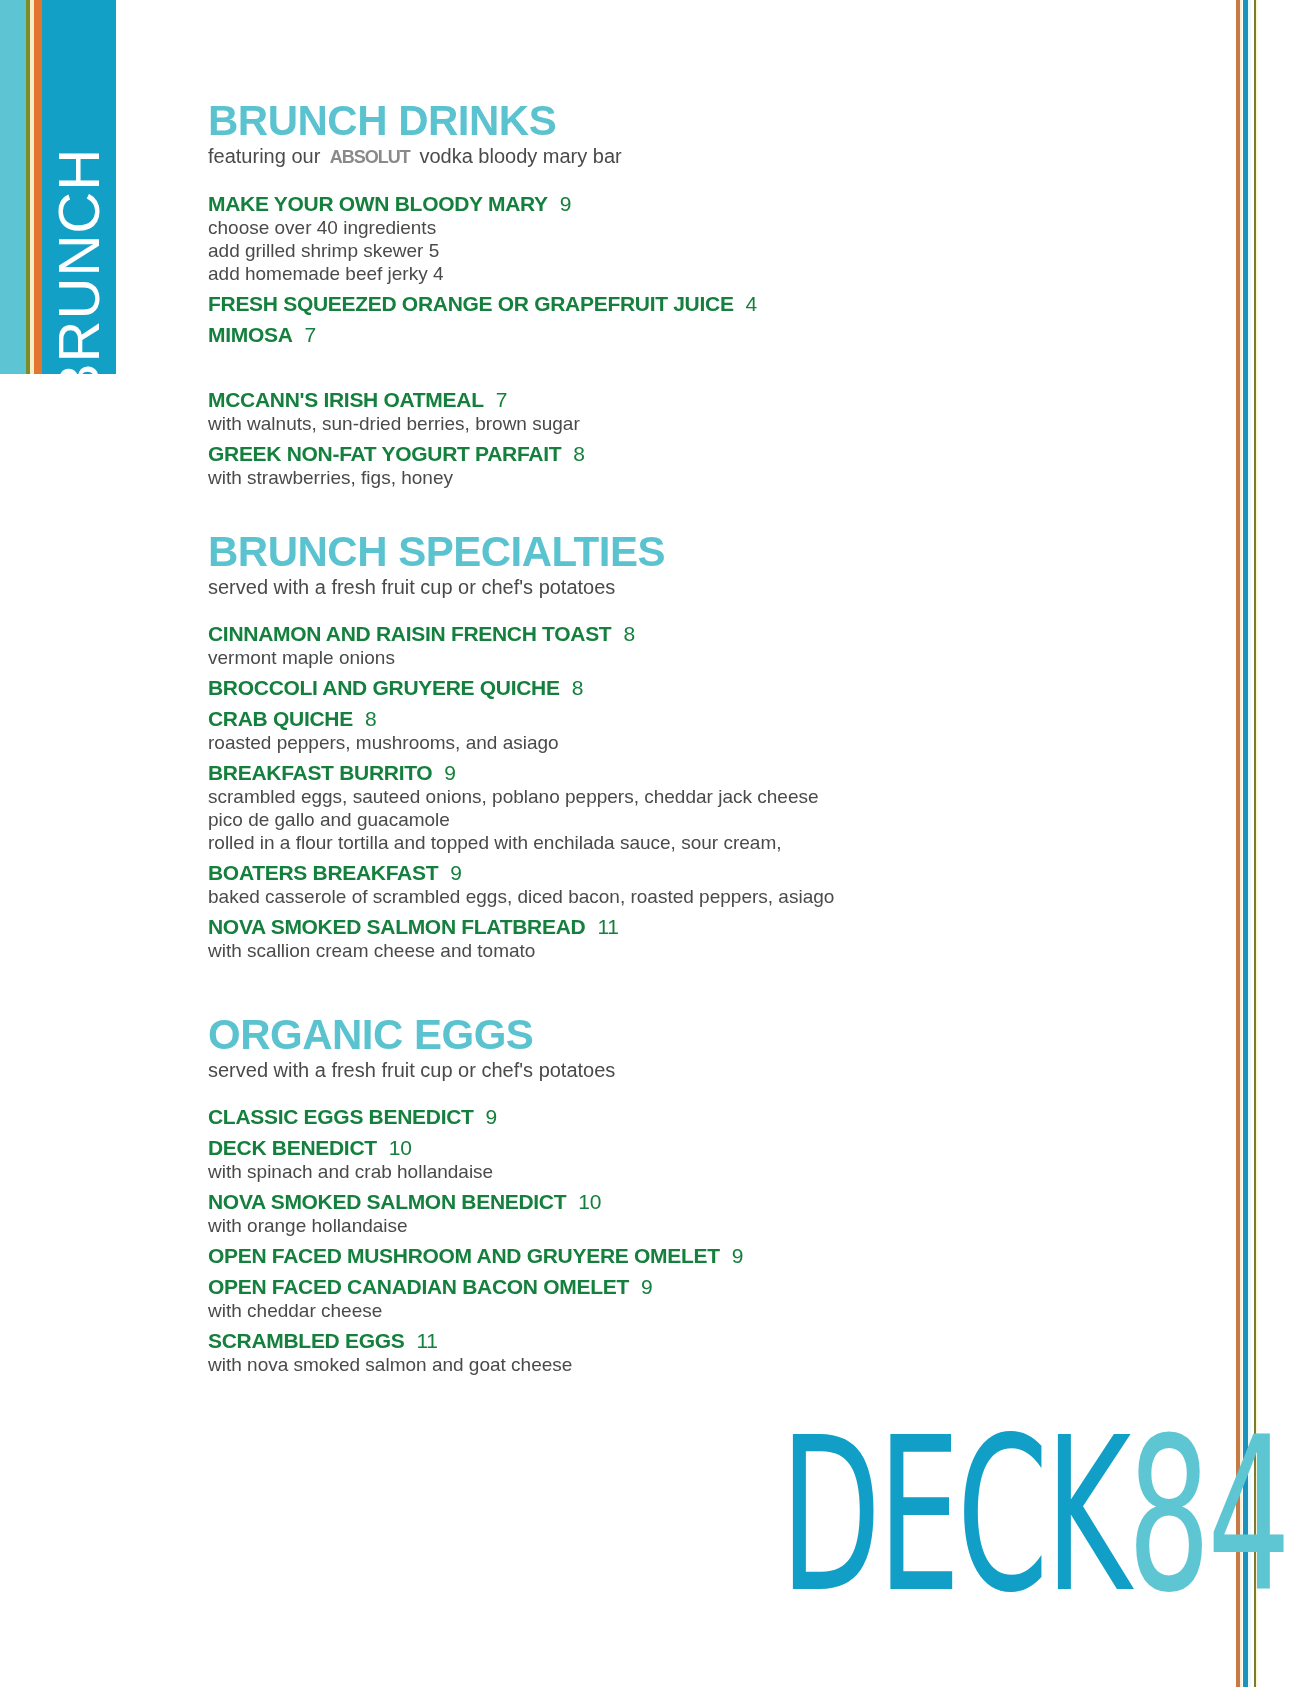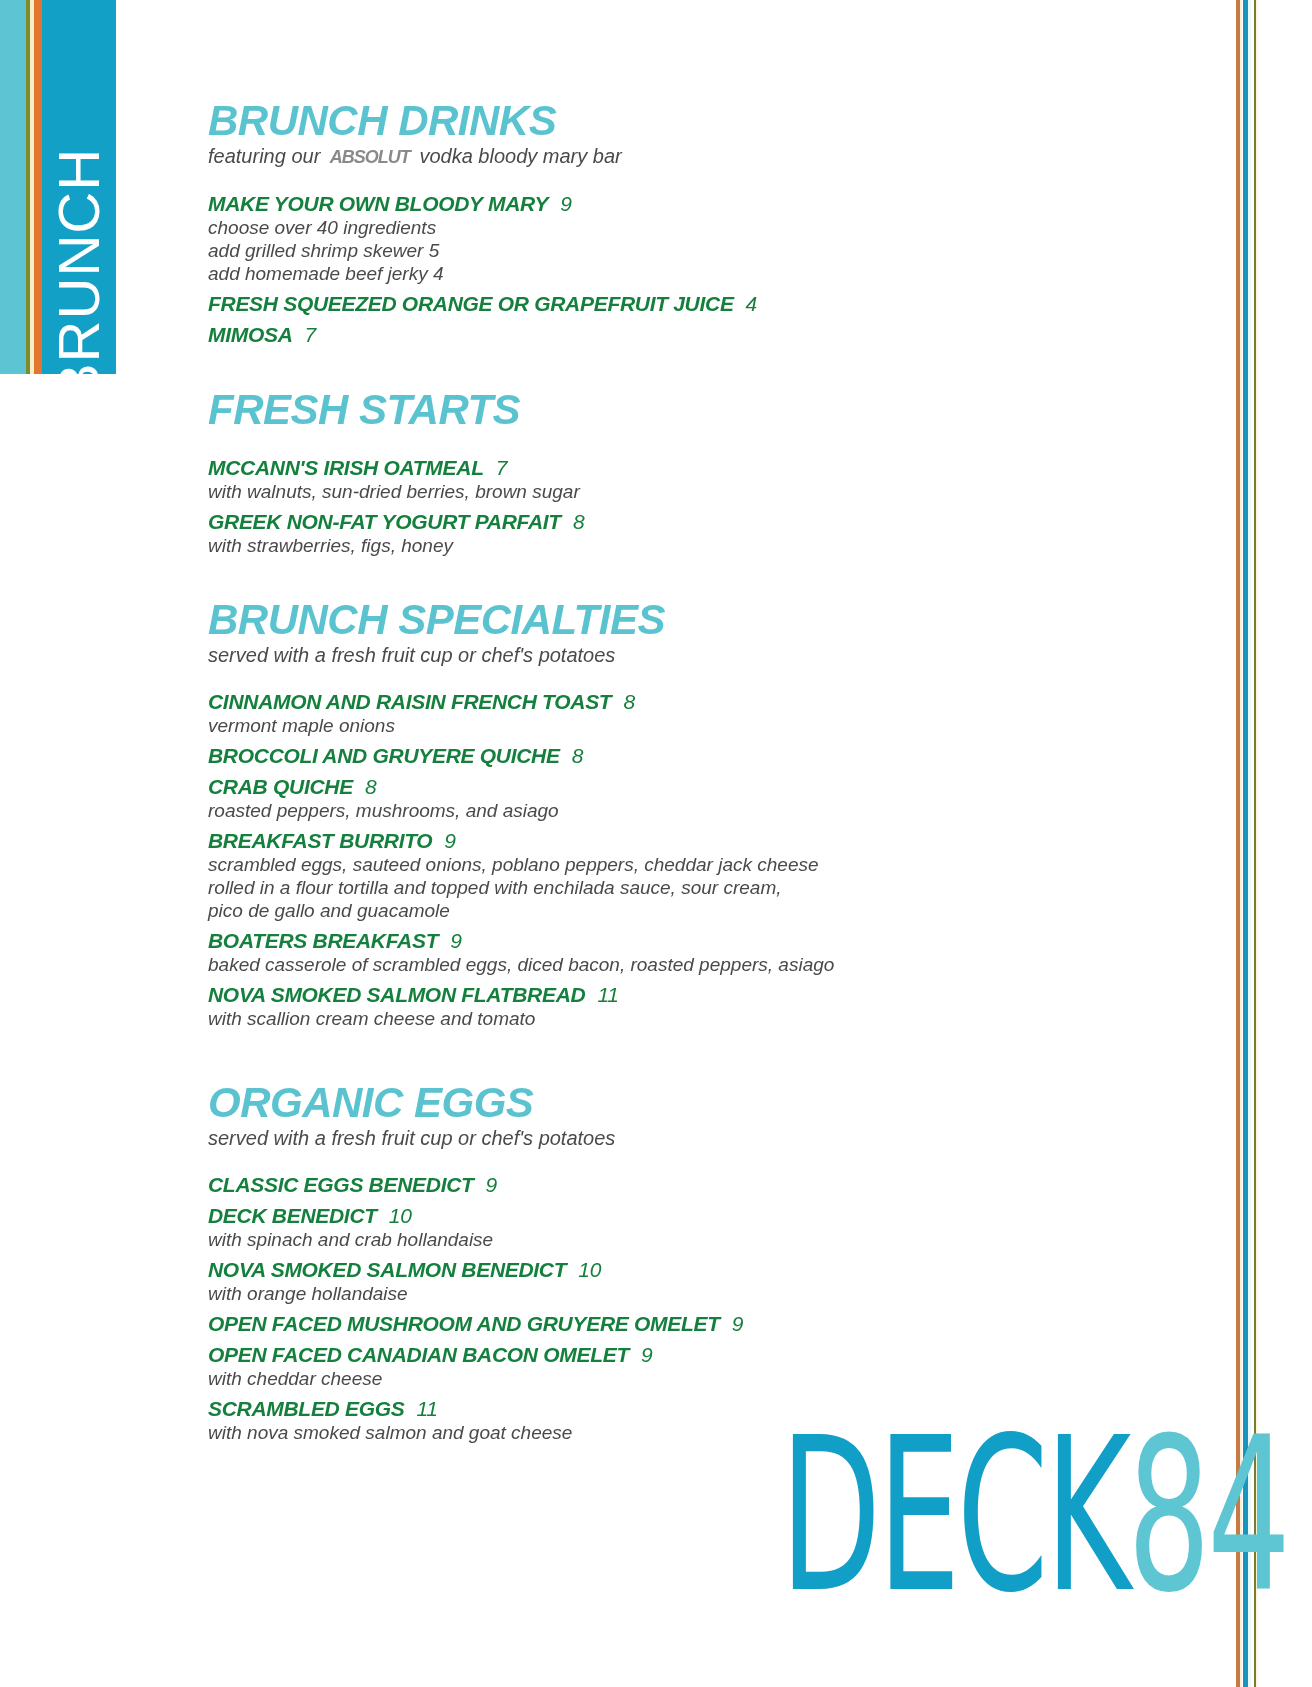--- a/index.html
+++ b/index.html
@@ -25,21 +25,21 @@
   
   .rstripe { position: absolute; top: 0; height: 1687px; }
   .r1 { left: 1236px; width: 4px; background: #c87a46; }
   .r2 { left: 1240px; width: 2px; background: #f8f1d8; }
   .r3 { left: 1243px; width: 5px; background: #1a94bc; }
   .r4 { left: 1248px; width: 3px; background: #eafafc; }
   .r5 { left: 1254px; width: 2px; background: #7c7a2e; }
   .r6 { left: 1256px; width: 2px; background: #fbf8dc; }
 
   .content { position: absolute; left: 208px; top: 98px; width: 960px; }
-  .section { margin-bottom: 0; font-style: italic; }
+  .section { margin-bottom: 0; }
   .sec-title {
     color: #5bc3cf; font-size: 42px; font-weight: bold; letter-spacing: -0.5px;
     line-height: 46px; margin: 0;
   }
   .sec-sub { font-size: 20px; line-height: 24px; color: #4a4a4c; margin: 0 0 22px 0; }
   .item { margin-bottom: 6px; }
   .item-name { font-size: 21px; font-weight: bold; color: #15803d; line-height: 25px; letter-spacing: -0.3px; }
   .price { font-weight: normal; margin-left: 12px; }
   .desc { font-size: 19px; line-height: 23px; color: #4a4a4c; }
   .absolut {
@@ -94,21 +94,20 @@
       <div class="item-name"><span>FRESH SQUEEZED ORANGE OR GRAPEFRUIT JUICE</span><span class="price">4</span></div>
     </div>
     <div class="item">
       <div class="item-name"><span>MIMOSA</span><span class="price">7</span></div>
     </div>
   </div>
 
   <div class="gap-sec"></div>
 
   <div class="section">
-    <h2 class="sec-title" style="margin-bottom:22px;">FRESH STARTS</h2>
     <div class="item">
       <div class="item-name"><span>MCCANN'S IRISH OATMEAL</span><span class="price">7</span></div>
       <div class="desc">with walnuts, sun-dried berries, brown sugar</div>
     </div>
     <div class="item">
       <div class="item-name"><span>GREEK NON-FAT YOGURT PARFAIT</span><span class="price">8</span></div>
       <div class="desc">with strawberries, figs, honey</div>
     </div>
   </div>
 
@@ -124,22 +123,22 @@
     <div class="item">
       <div class="item-name"><span>BROCCOLI AND GRUYERE QUICHE</span><span class="price">8</span></div>
     </div>
     <div class="item">
       <div class="item-name"><span>CRAB QUICHE</span><span class="price">8</span></div>
       <div class="desc">roasted peppers, mushrooms, and asiago</div>
     </div>
     <div class="item">
       <div class="item-name"><span>BREAKFAST BURRITO</span><span class="price">9</span></div>
       <div class="desc">scrambled eggs, sauteed onions, poblano peppers, cheddar jack cheese</div>
+      <div class="desc">pico de gallo and guacamole</div>
       <div class="desc">rolled in a flour tortilla and topped with enchilada sauce, sour cream,</div>
-      <div class="desc">pico de gallo and guacamole</div>
     </div>
     <div class="item">
       <div class="item-name"><span>BOATERS BREAKFAST</span><span class="price">9</span></div>
       <div class="desc">baked casserole of scrambled eggs, diced bacon, roasted peppers, asiago</div>
     </div>
     <div class="item">
       <div class="item-name"><span>NOVA SMOKED SALMON FLATBREAD</span><span class="price">11</span></div>
       <div class="desc">with scallion cream cheese and tomato</div>
     </div>
   </div>

